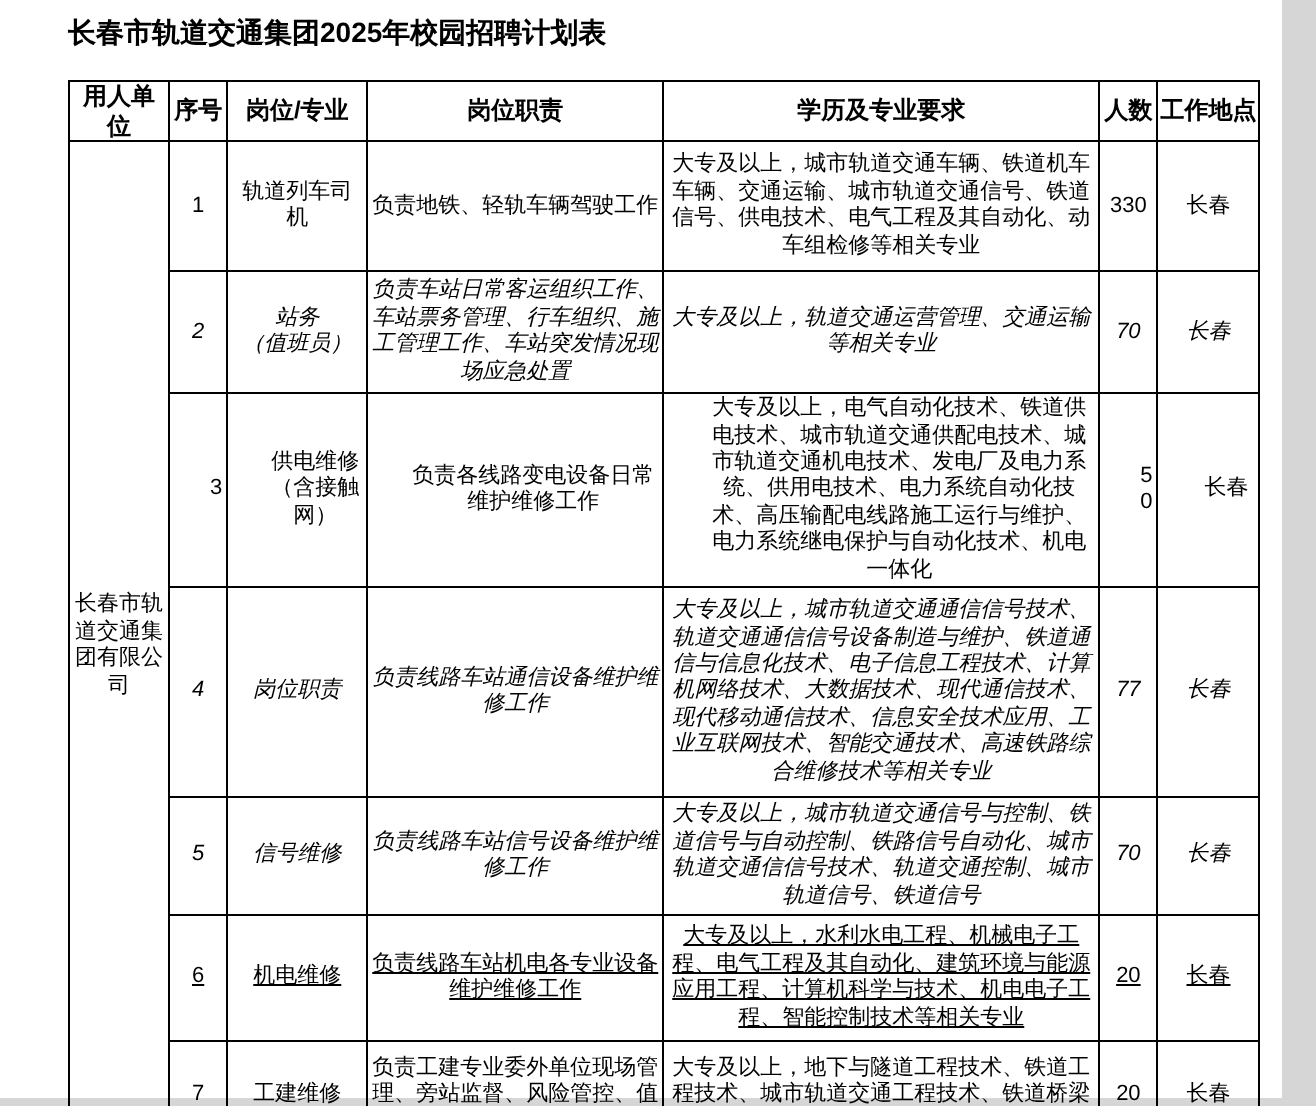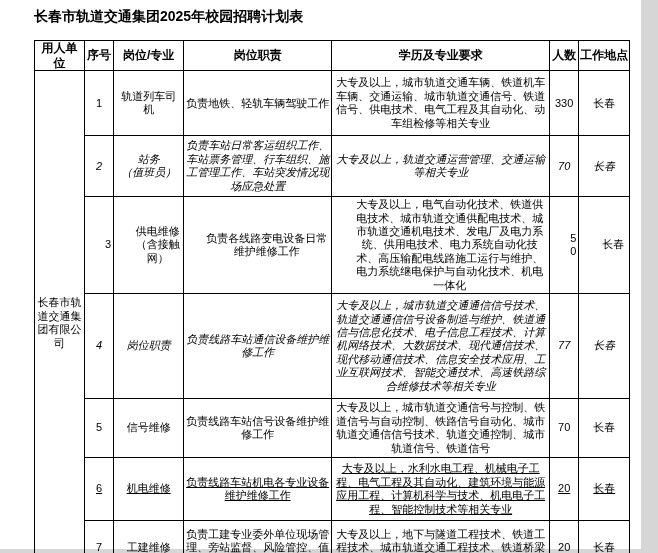--- a/index.html
+++ b/index.html
@@ -55,21 +55,21 @@
   col.c-pos{width:70px;}
   col.c-duty{width:148px;}
   col.c-req{width:218px;}
   col.c-count{width:28px;}
   col.c-loc{width:51px;}
   
   tr.r0 td{height:62px;}
   tr.r1 td{height:58px;font-style:italic;}
   tr.r2 td{height:92px;padding-left:20px;}
   tr.r3 td{height:102px;font-style:italic;}
-  tr.r4 td{height:56px;}
+  tr.r4 td{height:56px;font-style:italic;}
   tr.r5 td{height:60px;text-decoration:underline;}
   tr.r6 td{height:52px;}
 </style>
 </head>
 <body>
 
 <div class="document">
   <div class="sheet">
 
     <div class="title">长春市轨道交通集团2025年校园招聘计划表</div>

